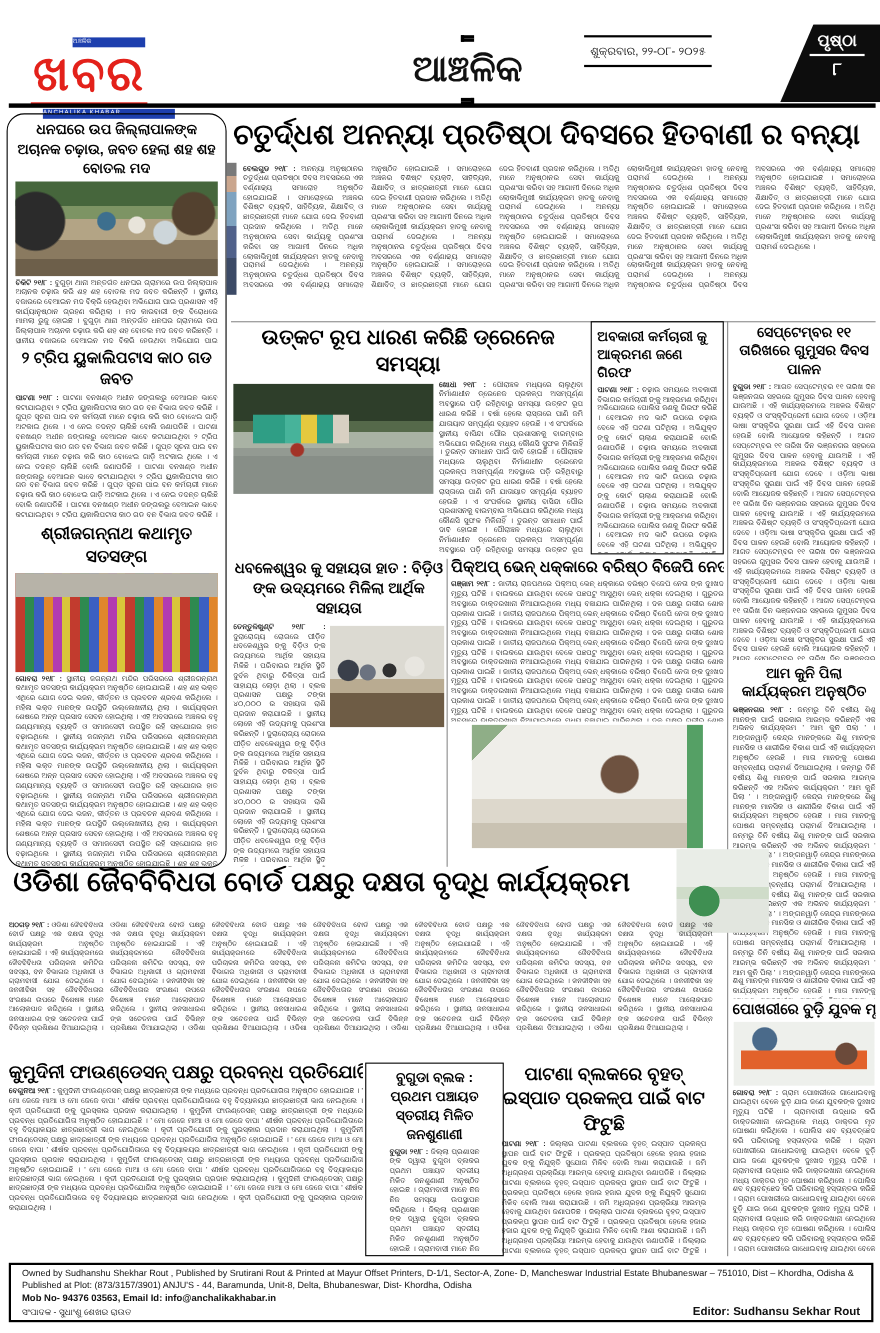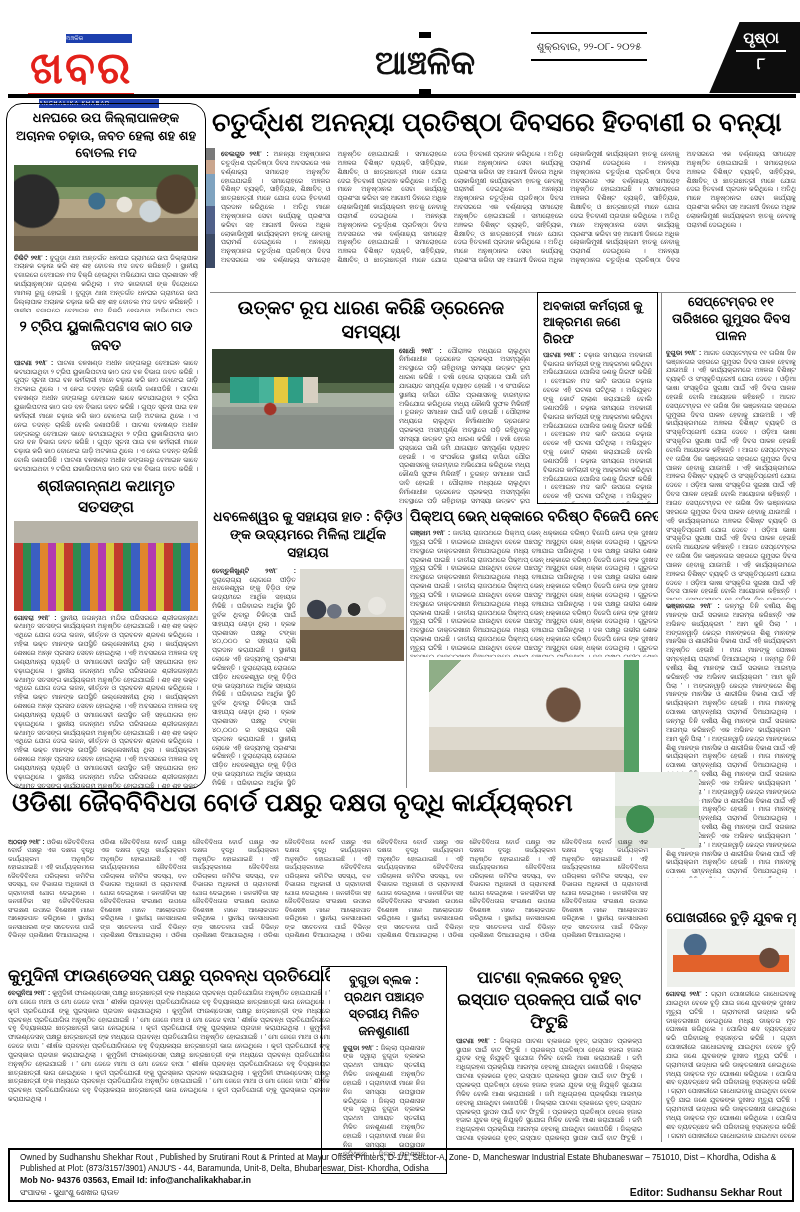--- a/index.html
+++ b/index.html
@@ -96,21 +96,21 @@
   .bjp{left:410px;top:508px;width:248px;height:282px;overflow:hidden;}
   .bjp h3{margin:0 0 4px;font-size:14.5px;text-align:center;white-space:nowrap;}
   .bjp .ph{display:block;width:210px;height:112px;margin:3px auto 0;}
   .hospital-ph{left:615px;top:772px;width:84px;height:76px;}
   
   .bio-h{left:12px;top:788px;width:620px;font-size:25px;white-space:nowrap;}
   .bio-body{left:8px;top:838px;width:640px;height:124px;column-count:7;column-gap:6px;font-size:6.4px;}
   
   .kumudini{left:8px;top:966px;width:322px;height:176px;overflow:hidden;}
   .kumudini h2{margin:0 0 4px;font-size:16.5px;text-align:center;white-space:nowrap;}
-  .buguda-box{left:321px;top:966px;width:126px;height:208px;border:1px solid #000;padding:3px 21px;box-sizing:border-box;overflow:hidden;}
+  .buguda-box{left:332px;top:966px;width:126px;height:176px;border:1px solid #000;padding:3px 21px;box-sizing:border-box;overflow:hidden;}
   .buguda-box h3{margin:2px 0 4px;font-size:12.5px;line-height:1.35;text-align:center;}
   .patana{left:456px;top:966px;width:186px;height:176px;overflow:hidden;}
   .patana h2{margin:0 0 4px;font-size:16.5px;line-height:1.35;text-align:center;}
   .drowned{left:666px;top:910px;width:130px;height:232px;overflow:hidden;}
   .drowned h3{margin:0 0 3px;font-size:13.5px;text-align:center;white-space:nowrap;}
   .drowned .ph{display:block;width:128px;height:58px;margin:2px auto 3px;}
   
   .footer{left:8px;top:1148px;width:786px;height:54px;border:2px solid #000;box-sizing:border-box;padding:3px 10px 2px;}
   .footer-line1{font-size:8.2px;line-height:1.3;text-align:left;}
   .footer-line2{font-size:8.6px;font-weight:bold;text-align:left;margin-top:1px;}
@@ -216,20 +216,21 @@
   <div class="abs bjp">
     <h3 class="h-big">ପିକ୍ଅପ୍ ଭେନ୍ ଧକ୍କାରେ ବରିଷ୍ଠ ବିଜେପି ନେତା ମୃତ</h3>
     <div class="body-txt" style="height:128px;">
       <span class="dateline">ଗଞ୍ଜାମ ୨୧/୮ :</span>
       <span>ଜାତୀୟ ରାଜପଥରେ ପିକ୍ଅପ୍ ଭେନ୍ ଧକ୍କାରେ ବରିଷ୍ଠ ବିଜେପି ନେତା ଙ୍କ ଦୁଃଖଦ ମୃତ୍ୟୁ ଘଟିଛି । ବାଇକରେ ଯାଉଥିବା ବେଳେ ପଛପଟୁ ଆସୁଥିବା ଭେନ୍ ଧକ୍କା ଦେଇଥିଲା । ଗୁରୁତର ଅବସ୍ଥାରେ ଡାକ୍ତରଖାନା ନିଆଯାଇଥିଲେ ମଧ୍ୟ ବଞ୍ଚାଯାଇ ପାରିନଥିଲା । ଦଳ ପକ୍ଷରୁ ଗଭୀର ଶୋକ ପ୍ରକାଶ ପାଇଛି । ଜାତୀୟ ରାଜପଥରେ ପିକ୍ଅପ୍ ଭେନ୍ ଧକ୍କାରେ ବରିଷ୍ଠ ବିଜେପି ନେତା ଙ୍କ ଦୁଃଖଦ ମୃତ୍ୟୁ ଘଟିଛି । ବାଇକରେ ଯାଉଥିବା ବେଳେ ପଛପଟୁ ଆସୁଥିବା ଭେନ୍ ଧକ୍କା ଦେଇଥିଲା । ଗୁରୁତର ଅବସ୍ଥାରେ ଡାକ୍ତରଖାନା ନିଆଯାଇଥିଲେ ମଧ୍ୟ ବଞ୍ଚାଯାଇ ପାରିନଥିଲା । ଦଳ ପକ୍ଷରୁ ଗଭୀର ଶୋକ ପ୍ରକାଶ ପାଇଛି । ଜାତୀୟ ରାଜପଥରେ ପିକ୍ଅପ୍ ଭେନ୍ ଧକ୍କାରେ ବରିଷ୍ଠ ବିଜେପି ନେତା ଙ୍କ ଦୁଃଖଦ ମୃତ୍ୟୁ ଘଟିଛି । ବାଇକରେ ଯାଉଥିବା ବେଳେ ପଛପଟୁ ଆସୁଥିବା ଭେନ୍ ଧକ୍କା ଦେଇଥିଲା । ଗୁରୁତର ଅବସ୍ଥାରେ ଡାକ୍ତରଖାନା ନିଆଯାଇଥିଲେ ମଧ୍ୟ ବଞ୍ଚାଯାଇ ପାରିନଥିଲା । ଦଳ ପକ୍ଷରୁ ଗଭୀର ଶୋକ ପ୍ରକାଶ ପାଇଛି । ଜାତୀୟ ରାଜପଥରେ ପିକ୍ଅପ୍ ଭେନ୍ ଧକ୍କାରେ ବରିଷ୍ଠ ବିଜେପି ନେତା ଙ୍କ ଦୁଃଖଦ ମୃତ୍ୟୁ ଘଟିଛି । ବାଇକରେ ଯାଉଥିବା ବେଳେ ପଛପଟୁ ଆସୁଥିବା ଭେନ୍ ଧକ୍କା ଦେଇଥିଲା । ଗୁରୁତର ଅବସ୍ଥାରେ ଡାକ୍ତରଖାନା ନିଆଯାଇଥିଲେ ମଧ୍ୟ ବଞ୍ଚାଯାଇ ପାରିନଥିଲା । ଦଳ ପକ୍ଷରୁ ଗଭୀର ଶୋକ ପ୍ରକାଶ ପାଇଛି । ଜାତୀୟ ରାଜପଥରେ ପିକ୍ଅପ୍ ଭେନ୍ ଧକ୍କାରେ ବରିଷ୍ଠ ବିଜେପି ନେତା ଙ୍କ ଦୁଃଖଦ ମୃତ୍ୟୁ ଘଟିଛି । ବାଇକରେ ଯାଉଥିବା ବେଳେ ପଛପଟୁ ଆସୁଥିବା ଭେନ୍ ଧକ୍କା ଦେଇଥିଲା । ଗୁରୁତର ଅବସ୍ଥାରେ ଡାକ୍ତରଖାନା ନିଆଯାଇଥିଲେ ମଧ୍ୟ ବଞ୍ଚାଯାଇ ପାରିନଥିଲା । ଦଳ ପକ୍ଷରୁ ଗଭୀର ଶୋକ ପ୍ରକାଶ ପାଇଛି ।</span>
     </div>
     <div class="photo ph-deceased ph"></div>
   </div>
 
   <div class="abs kunipila">
+    <h3 class="h-big">ଆମ କୁନି ପିଲା କାର୍ଯ୍ୟକ୍ରମ ଅନୁଷ୍ଠିତ</h3>
     <div class="body-txt" style="height:276px;">
       <span class="dateline">ଭଞ୍ଜନଗର ୨୧/୮ :</span>
       <span>ଜନ୍ମରୁ ତିନି ବର୍ଷୀୟ ଶିଶୁ ମାନଙ୍କ ପାଇଁ ସରକାର ଆରମ୍ଭ କରିଛନ୍ତି ଏକ ଅଭିନବ କାର୍ଯ୍ୟକ୍ରମ ' ଆମ କୁନି ପିଲା ' । ଅଙ୍ଗନୱାଡ଼ି କେନ୍ଦ୍ର ମାନଙ୍କରେ ଶିଶୁ ମାନଙ୍କ ମାନସିକ ଓ ଶାରୀରିକ ବିକାଶ ପାଇଁ ଏହି କାର୍ଯ୍ୟକ୍ରମ ଅନୁଷ୍ଠିତ ହେଉଛି । ମାତା ମାନଙ୍କୁ ପୋଷଣ ସମ୍ବନ୍ଧୀୟ ପରାମର୍ଶ ଦିଆଯାଇଥିଲା । ଜନ୍ମରୁ ତିନି ବର୍ଷୀୟ ଶିଶୁ ମାନଙ୍କ ପାଇଁ ସରକାର ଆରମ୍ଭ କରିଛନ୍ତି ଏକ ଅଭିନବ କାର୍ଯ୍ୟକ୍ରମ ' ଆମ କୁନି ପିଲା ' । ଅଙ୍ଗନୱାଡ଼ି କେନ୍ଦ୍ର ମାନଙ୍କରେ ଶିଶୁ ମାନଙ୍କ ମାନସିକ ଓ ଶାରୀରିକ ବିକାଶ ପାଇଁ ଏହି କାର୍ଯ୍ୟକ୍ରମ ଅନୁଷ୍ଠିତ ହେଉଛି । ମାତା ମାନଙ୍କୁ ପୋଷଣ ସମ୍ବନ୍ଧୀୟ ପରାମର୍ଶ ଦିଆଯାଇଥିଲା । ଜନ୍ମରୁ ତିନି ବର୍ଷୀୟ ଶିଶୁ ମାନଙ୍କ ପାଇଁ ସରକାର ଆରମ୍ଭ କରିଛନ୍ତି ଏକ ଅଭିନବ କାର୍ଯ୍ୟକ୍ରମ ' ଆମ କୁନି ପିଲା ' । ଅଙ୍ଗନୱାଡ଼ି କେନ୍ଦ୍ର ମାନଙ୍କରେ ଶିଶୁ ମାନଙ୍କ ମାନସିକ ଓ ଶାରୀରିକ ବିକାଶ ପାଇଁ ଏହି କାର୍ଯ୍ୟକ୍ରମ ଅନୁଷ୍ଠିତ ହେଉଛି । ମାତା ମାନଙ୍କୁ ପୋଷଣ ସମ୍ବନ୍ଧୀୟ ପରାମର୍ଶ ଦିଆଯାଇଥିଲା । ଜନ୍ମରୁ ତିନି ବର୍ଷୀୟ ଶିଶୁ ମାନଙ୍କ ପାଇଁ ସରକାର ଆରମ୍ଭ କରିଛନ୍ତି ଏକ ଅଭିନବ କାର୍ଯ୍ୟକ୍ରମ ' ଆମ କୁନି ପିଲା ' । ଅଙ୍ଗନୱାଡ଼ି କେନ୍ଦ୍ର ମାନଙ୍କରେ ଶିଶୁ ମାନଙ୍କ ମାନସିକ ଓ ଶାରୀରିକ ବିକାଶ ପାଇଁ ଏହି କାର୍ଯ୍ୟକ୍ରମ ଅନୁଷ୍ଠିତ ହେଉଛି । ମାତା ମାନଙ୍କୁ ପୋଷଣ ସମ୍ବନ୍ଧୀୟ ପରାମର୍ଶ ଦିଆଯାଇଥିଲା । ଜନ୍ମରୁ ତିନି ବର୍ଷୀୟ ଶିଶୁ ମାନଙ୍କ ପାଇଁ ସରକାର ଆରମ୍ଭ କରିଛନ୍ତି ଏକ ଅଭିନବ କାର୍ଯ୍ୟକ୍ରମ ' ଆମ କୁନି ପିଲା ' । ଅଙ୍ଗନୱାଡ଼ି କେନ୍ଦ୍ର ମାନଙ୍କରେ ଶିଶୁ ମାନଙ୍କ ମାନସିକ ଓ ଶାରୀରିକ ବିକାଶ ପାଇଁ ଏହି କାର୍ଯ୍ୟକ୍ରମ ଅନୁଷ୍ଠିତ ହେଉଛି । ମାତା ମାନଙ୍କୁ ପୋଷଣ ସମ୍ବନ୍ଧୀୟ ପରାମର୍ଶ ଦିଆଯାଇଥିଲା । ଜନ୍ମରୁ ତିନି ବର୍ଷୀୟ ଶିଶୁ ମାନଙ୍କ ପାଇଁ ସରକାର ଆରମ୍ଭ କରିଛନ୍ତି ଏକ ଅଭିନବ କାର୍ଯ୍ୟକ୍ରମ ' ଆମ କୁନି ପିଲା ' । ଅଙ୍ଗନୱାଡ଼ି କେନ୍ଦ୍ର ମାନଙ୍କରେ ଶିଶୁ ମାନଙ୍କ ମାନସିକ ଓ ଶାରୀରିକ ବିକାଶ ପାଇଁ ଏହି କାର୍ଯ୍ୟକ୍ରମ ଅନୁଷ୍ଠିତ ହେଉଛି । ମାତା ମାନଙ୍କୁ ପୋଷଣ ସମ୍ବନ୍ଧୀୟ ପରାମର୍ଶ ଦିଆଯାଇଥିଲା । ଜନ୍ମରୁ ତିନି ବର୍ଷୀୟ ଶିଶୁ ମାନଙ୍କ ପାଇଁ ସରକାର ଆରମ୍ଭ କରିଛନ୍ତି ଏକ ଅଭିନବ କାର୍ଯ୍ୟକ୍ରମ ' ଆମ କୁନି ପିଲା ' । ଅଙ୍ଗନୱାଡ଼ି କେନ୍ଦ୍ର ମାନଙ୍କରେ ଶିଶୁ ମାନଙ୍କ ମାନସିକ ଓ ଶାରୀରିକ ବିକାଶ ପାଇଁ ଏହି କାର୍ଯ୍ୟକ୍ରମ ଅନୁଷ୍ଠିତ ହେଉଛି । ମାତା ମାନଙ୍କୁ ପୋଷଣ ସମ୍ବନ୍ଧୀୟ ପରାମର୍ଶ ଦିଆଯାଇଥିଲା ।</span>
     </div>
   </div>
   <div class="abs photo ph-hospital hospital-ph"></div>
 
   <div class="abs h-big bio-h">ଓଡିଶା ଜୈବବିବିଧତା ବୋର୍ଡ ପକ୍ଷରୁ ଦକ୍ଷତା ବୃଦ୍ଧି କାର୍ଯ୍ୟକ୍ରମ</div>
   <div class="abs body-txt bio-body">
     <span class="dateline">ଅଠଗଡ଼ ୨୧/୮ :</span>

